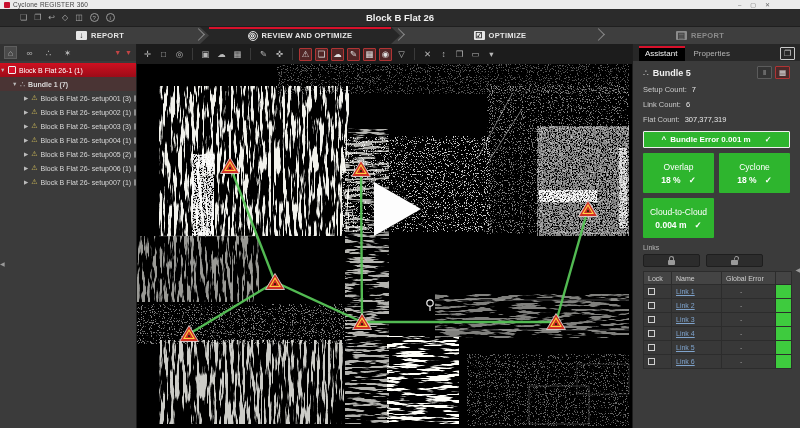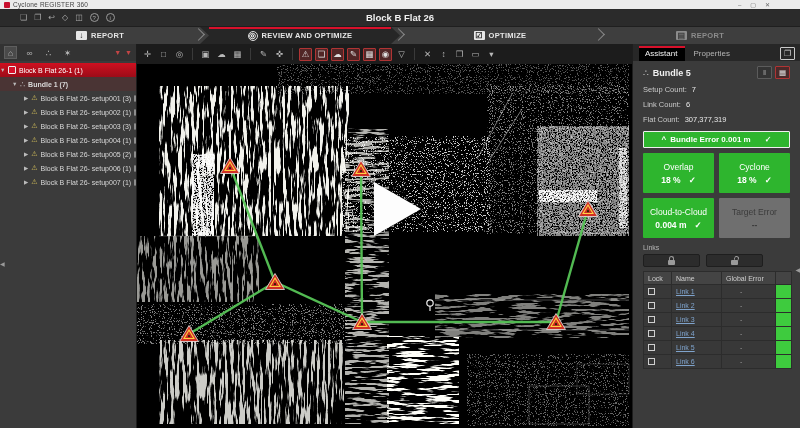--- a/index.html
+++ b/index.html
@@ -449,26 +449,20 @@
                 <span>✓</span>
               </div>
             </div>
             <div class="tile">
               <div class="t-title">Cloud-to-Cloud</div>
               <div class="t-val">
                 <span>0.004 m</span>
                 <span>✓</span>
               </div>
             </div>
-            <div class="tile na">
-              <div class="t-title">Target Error</div>
-              <div class="t-val">
-                <span>--</span>
-              </div>
-            </div>
           </div>
         <div class="links-label">Links</div>
         <div class="lock-btns">
           <span class="lock-btn">
               <span class="padlock"></span>
             </span>
           <span class="lock-btn">
               <span class="padlock open"></span>
             </span>
         </div>

